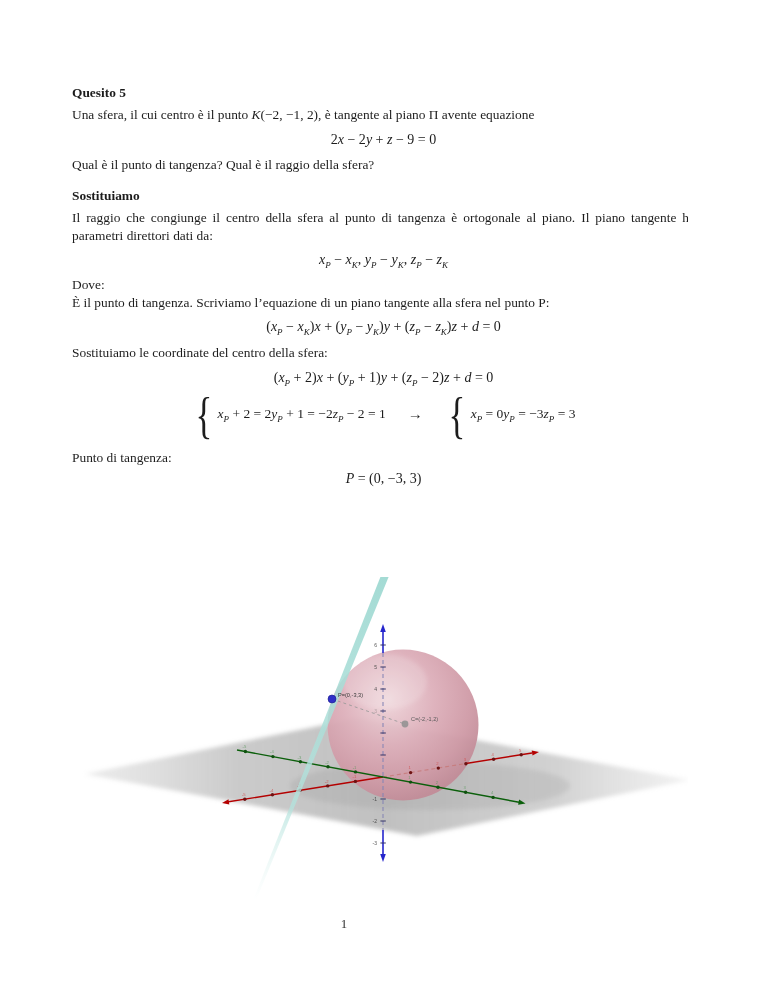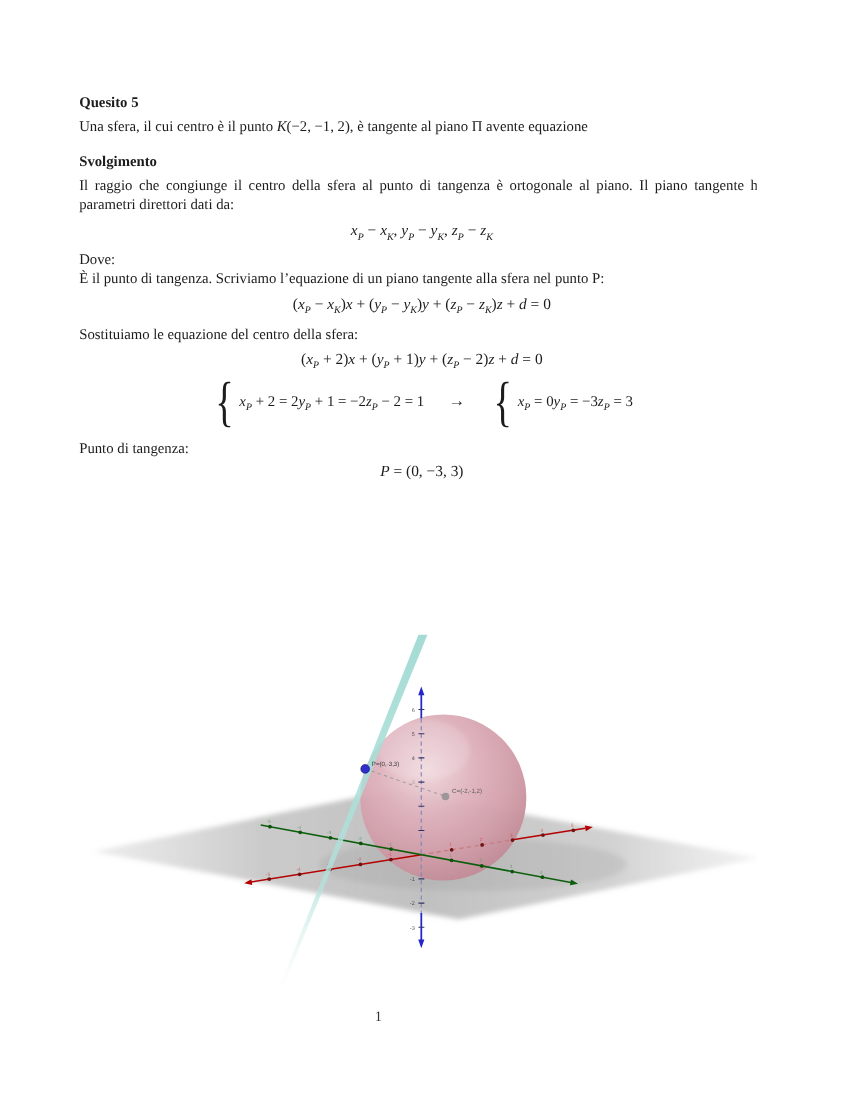--- a/index.html
+++ b/index.html
@@ -29,28 +29,30 @@
   svg text{font-family:"Liberation Sans",sans-serif;}
 </style>
 </head>
 <body>
 
 <div class="page">
   <div class="content">
 
     <div class="bh">Quesito 5</div>
     <p class="p just">Una sfera, il cui centro è il punto <span class="mv">K</span>(−2, −1, 2), è tangente al piano Π avente equazione</p>
+    <div class="eq mA">2<span class="mv">x</span> − 2<span class="mv">y</span> + <span class="mv">z</span> − 9 = 0</div>
+    <p class="p">Qual è il punto di tangenza? Qual è il raggio della sfera?</p>
 
-    <div class="bh sv">Svolgimento</div>
+    <div class="bh sv">Sostituiamo</div>
     <p class="p just">Il raggio che congiunge il centro della sfera al punto di tangenza è ortogonale al piano. Il piano tangente ha parametri direttori dati da:</p>
     <div class="eq mA"><span class="mv">x</span><sub class="ms">P</sub> − <span class="mv">x</span><sub class="ms">K</sub>, <span class="mv">y</span><sub class="ms">P</sub> − <span class="mv">y</span><sub class="ms">K</sub>, <span class="mv">z</span><sub class="ms">P</sub> − <span class="mv">z</span><sub class="ms">K</sub></div>
     <p class="p">Dove:</p>
     <p class="p">È il punto di tangenza. Scriviamo l’equazione di un piano tangente alla sfera nel punto P:</p>
     <div class="eq e4">(<span class="mv">x</span><sub class="ms">P</sub> − <span class="mv">x</span><sub class="ms">K</sub>)<span class="mv">x</span> + (<span class="mv">y</span><sub class="ms">P</sub> − <span class="mv">y</span><sub class="ms">K</sub>)<span class="mv">y</span> + (<span class="mv">z</span><sub class="ms">P</sub> − <span class="mv">z</span><sub class="ms">K</sub>)<span class="mv">z</span> + <span class="mv">d</span> = 0</div>
-    <p class="p">Sostituiamo le equazione del centro della sfera:</p>
+    <p class="p">Sostituiamo le coordinate del centro della sfera:</p>
     <div class="eq e5">(<span class="mv">x</span><sub class="ms">P</sub> + 2)<span class="mv">x</span> + (<span class="mv">y</span><sub class="ms">P</sub> + 1)<span class="mv">y</span> + (<span class="mv">z</span><sub class="ms">P</sub> − 2)<span class="mv">z</span> + <span class="mv">d</span> = 0</div>
 
     <div class="system">
       <div class="sys-group">
         <span class="brace">{</span>
         <div class="sys-rows">
           <div class="row"><span class="mv">x</span><sub class="ms">P</sub> + 2 = 2</div>
           <div class="row"><span class="mv">y</span><sub class="ms">P</sub> + 1 = −2</div>
           <div class="row"><span class="mv">z</span><sub class="ms">P</sub> − 2 = 1</div>
         </div>

